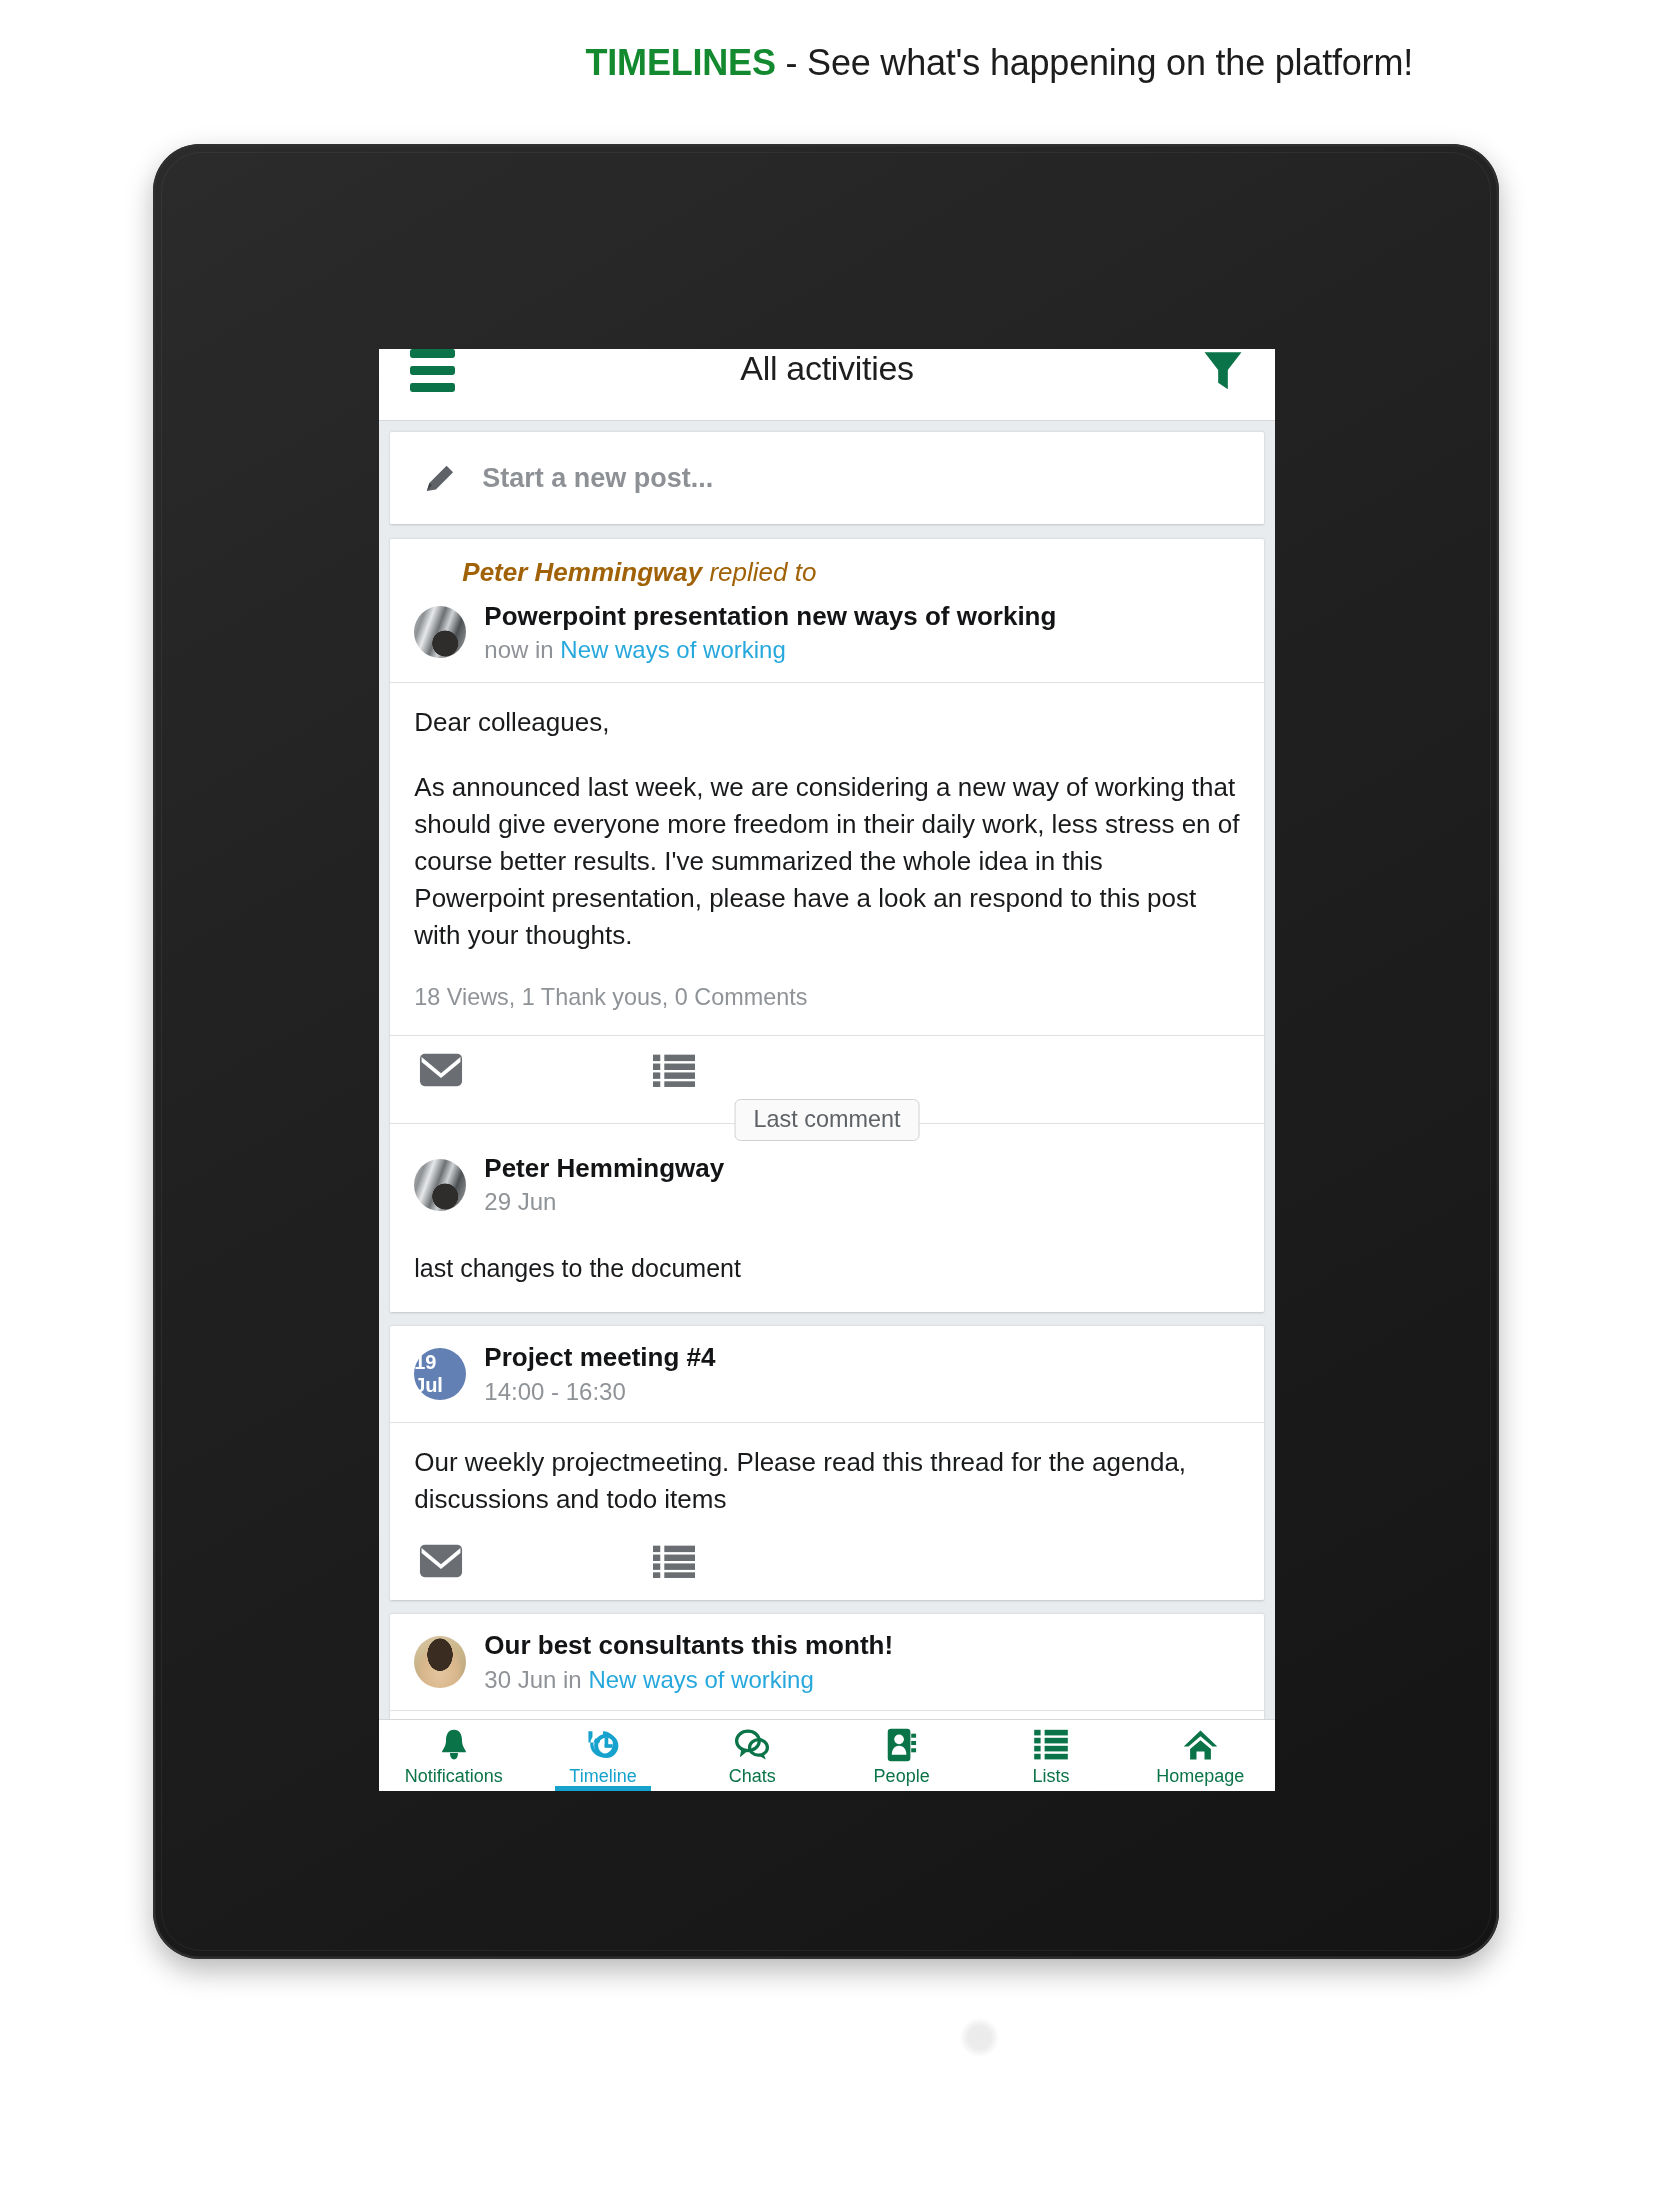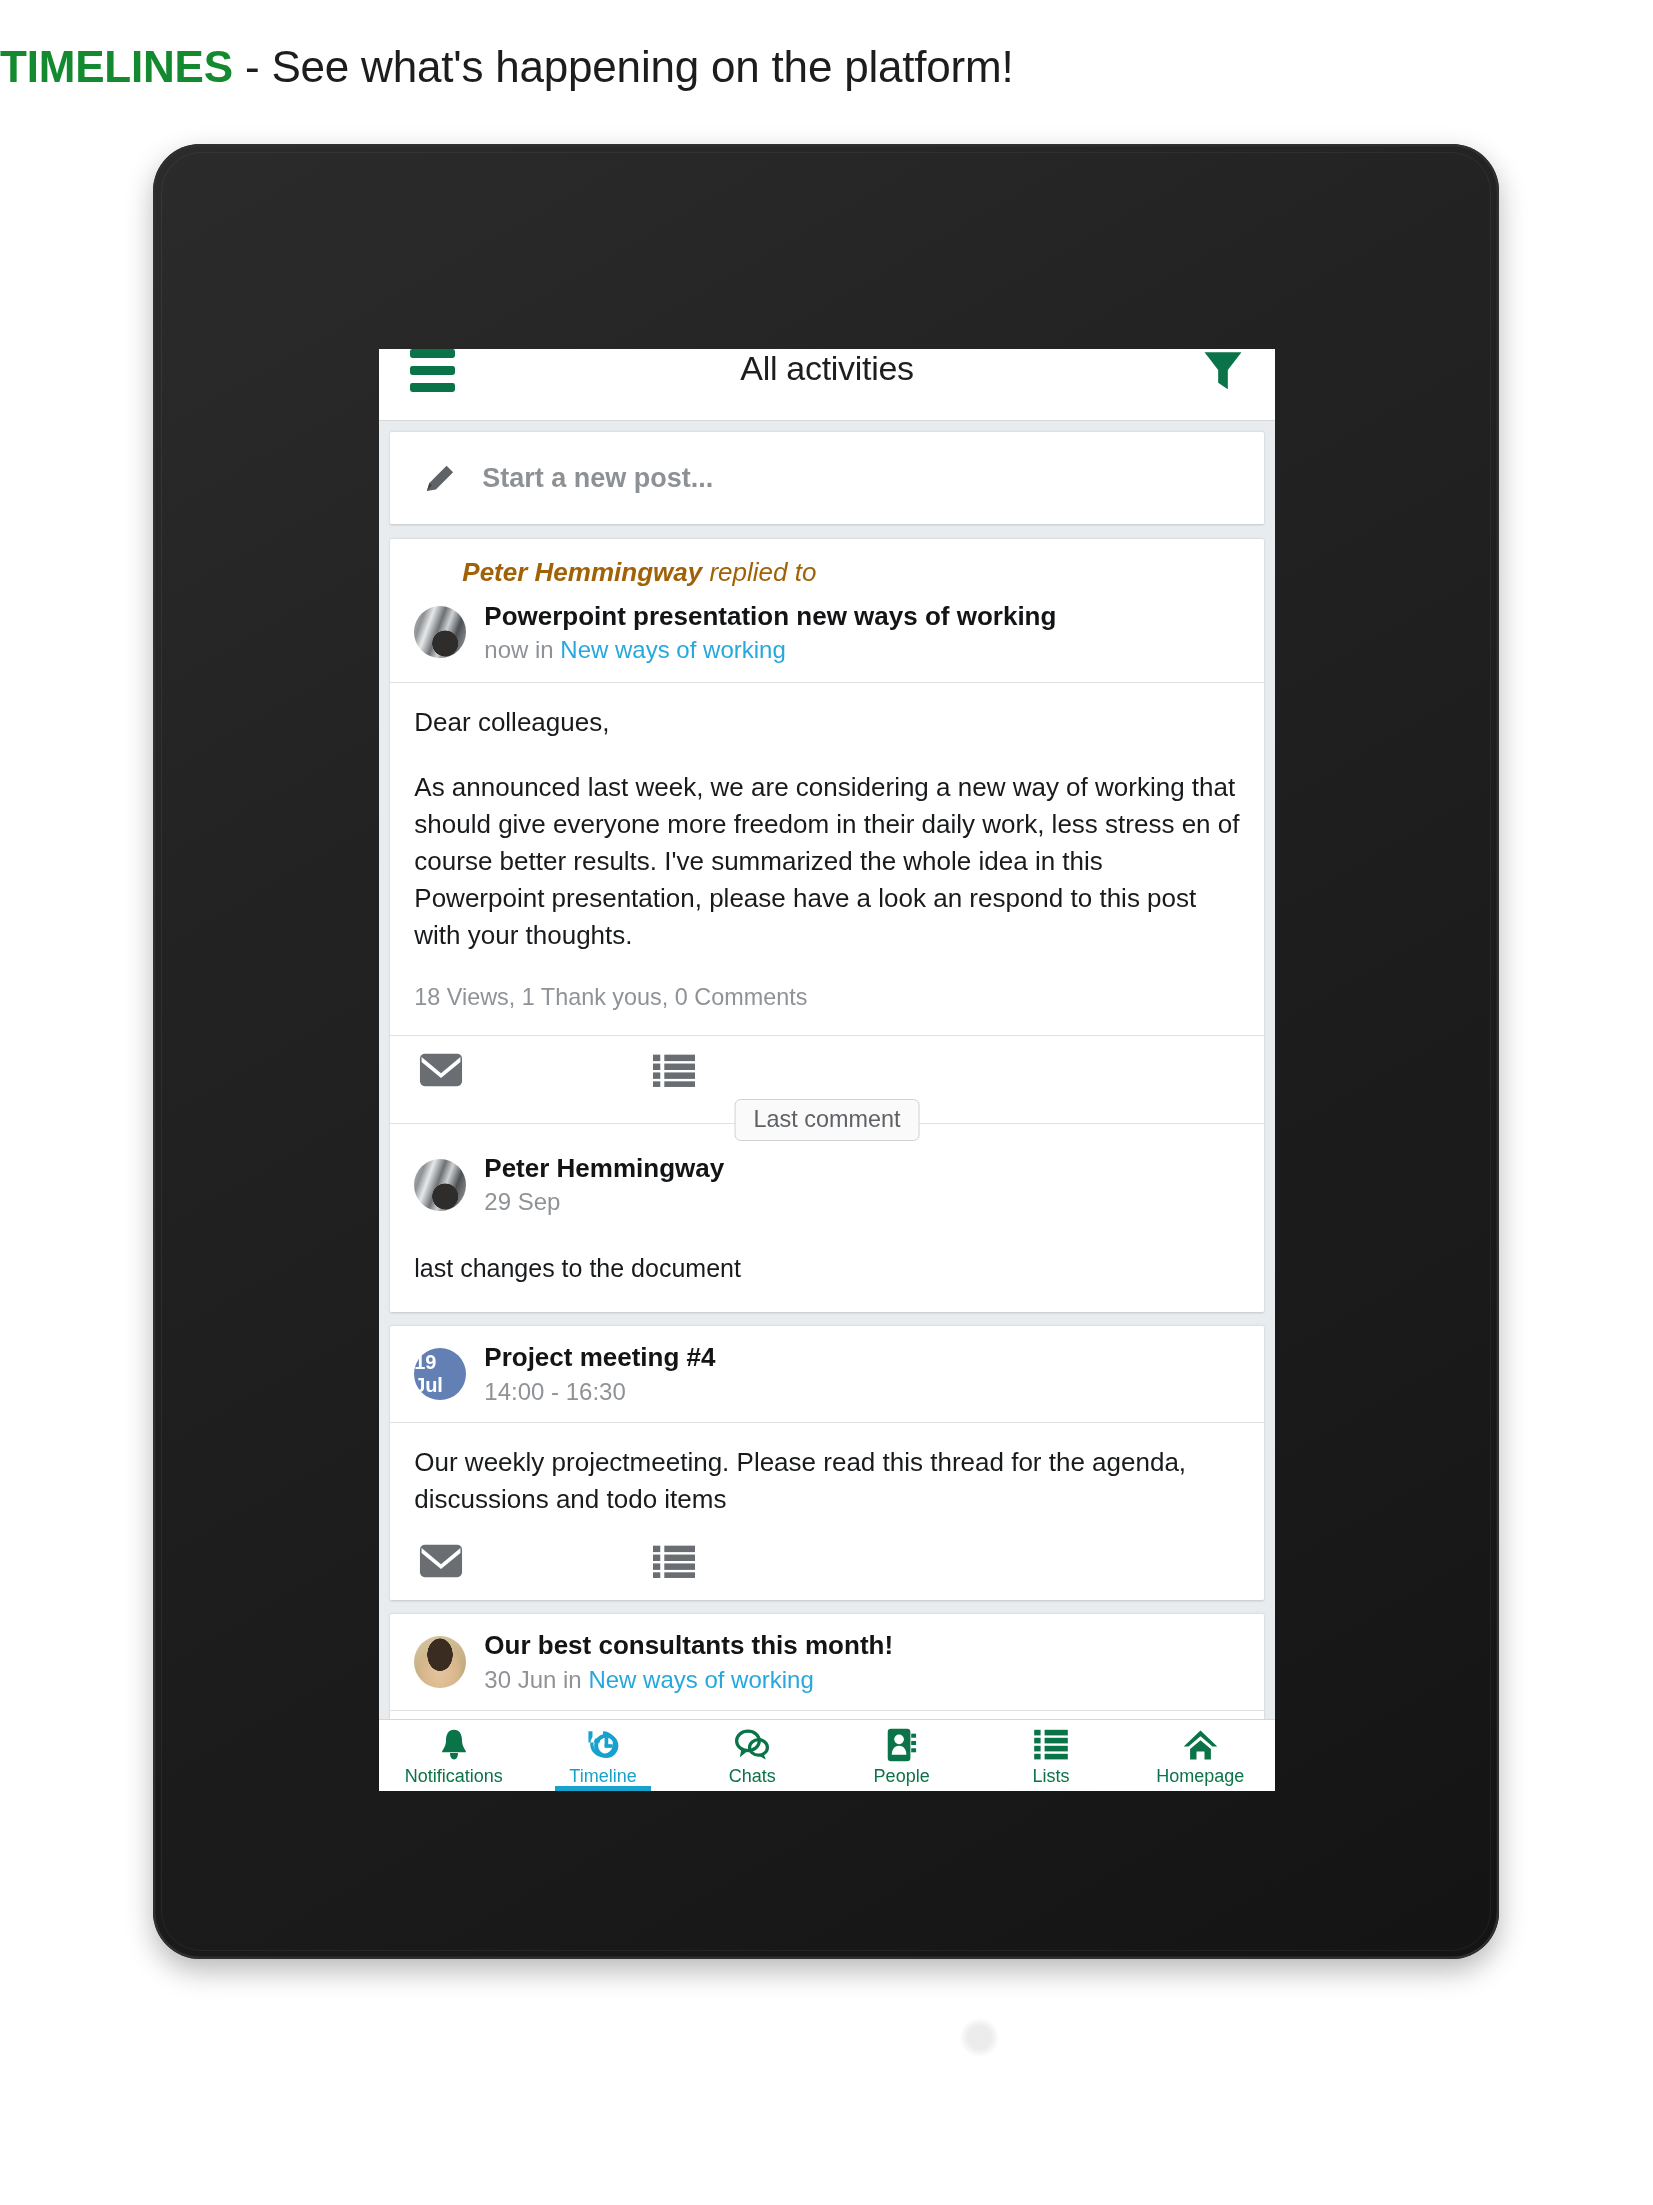--- a/index.html
+++ b/index.html
@@ -14,22 +14,22 @@
     font-family: "Liberation Sans", sans-serif;
     overflow: hidden;
   }
 
   
   .caption {
     position: absolute;
     top: 42px;
     left: 0;
     width: 1413px;
-    text-align: left;
-    font-size: 44px;
+    text-align: right;
+    font-size: 36px;
     color: #1d1d1d;
     letter-spacing: -0.2px;
     white-space: nowrap;
   }
   .caption .kw {
     color: #138a2f;
     font-weight: bold;
   }
 
   
@@ -395,21 +395,21 @@
         </div>
       </div>
       <div class="lastcomment-wrap">
         <div class="line"></div>
         <div class="lastcomment">Last comment</div>
       </div>
       <div class="posthead compact">
         <div class="avatar av-man"></div>
         <div class="posthead-text">
           <div class="post-title">Peter Hemmingway</div>
-          <div class="post-sub">29 Sep</div>
+          <div class="post-sub">29 Jun</div>
         </div>
       </div>
       <div class="comment-body">last changes to the document</div>
     </div>
 
     <div class="card">
       <div class="posthead compact">
         <div class="datebadge">19 Jul</div>
         <div class="posthead-text">
           <div class="post-title">Project meeting #4</div>

